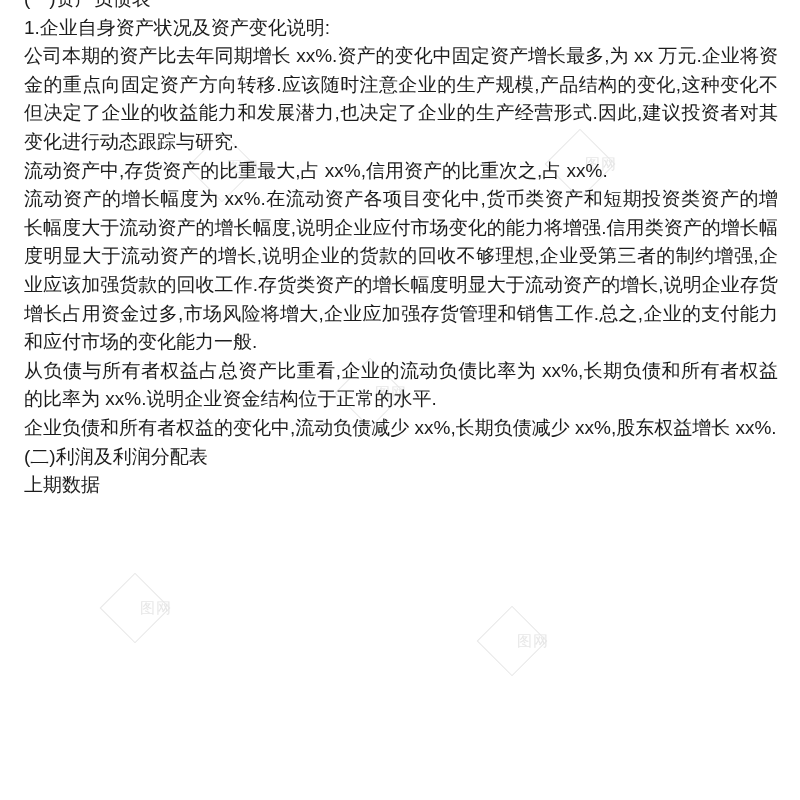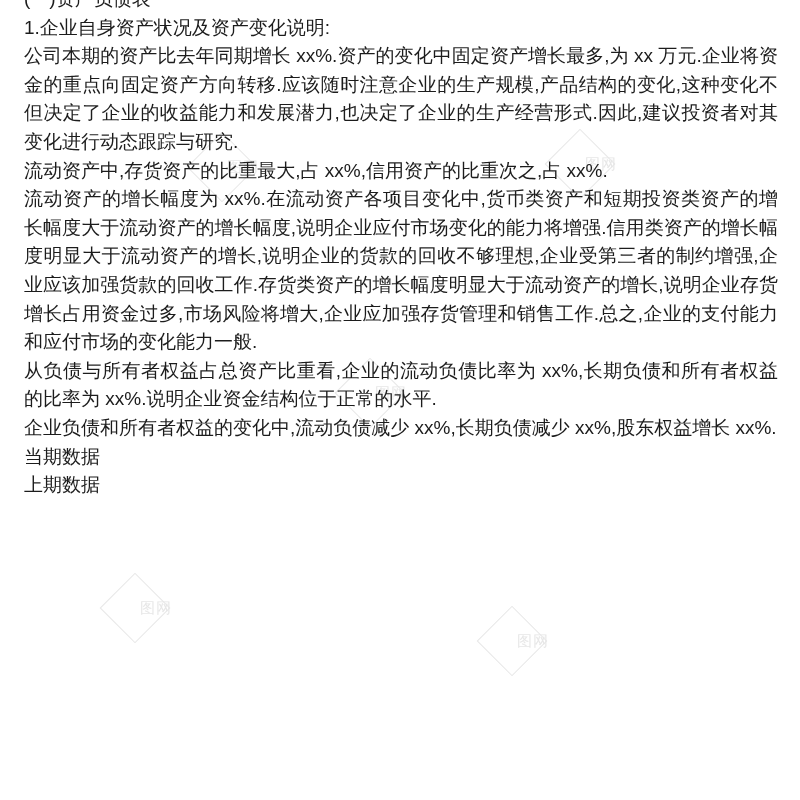--- a/index.html
+++ b/index.html
@@ -95,16 +95,16 @@
       </div>
     </div>
   <div class="doc" id="doc">
       <p class="para">(一)资产负债表</p>
       <p class="para">1.企业自身资产状况及资产变化说明:</p>
       <p class="para">公司本期的资产比去年同期增长 xx%.资产的变化中固定资产增长最多,为 xx 万元.企业将资金的重点向固定资产方向转移.应该随时注意企业的生产规模,产品结构的变化,这种变化不但决定了企业的收益能力和发展潜力,也决定了企业的生产经营形式.因此,建议投资者对其变化进行动态跟踪与研究.</p>
       <p class="para">流动资产中,存货资产的比重最大,占 xx%,信用资产的比重次之,占 xx%.</p>
       <p class="para">流动资产的增长幅度为 xx%.在流动资产各项目变化中,货币类资产和短期投资类资产的增长幅度大于流动资产的增长幅度,说明企业应付市场变化的能力将增强.信用类资产的增长幅度明显大于流动资产的增长,说明企业的货款的回收不够理想,企业受第三者的制约增强,企业应该加强货款的回收工作.存货类资产的增长幅度明显大于流动资产的增长,说明企业存货增长占用资金过多,市场风险将增大,企业应加强存货管理和销售工作.总之,企业的支付能力和应付市场的变化能力一般.</p>
       <p class="para">从负债与所有者权益占总资产比重看,企业的流动负债比率为 xx%,长期负债和所有者权益的比率为 xx%.说明企业资金结构位于正常的水平.</p>
       <p class="para">企业负债和所有者权益的变化中,流动负债减少 xx%,长期负债减少 xx%,股东权益增长 xx%.</p>
-      <p class="para">当期数据</p>
+      <p class="para">(二)利润及利润分配表</p>
       <p class="para">上期数据</p>
     </div>
 </div>
 
 </body></html>

